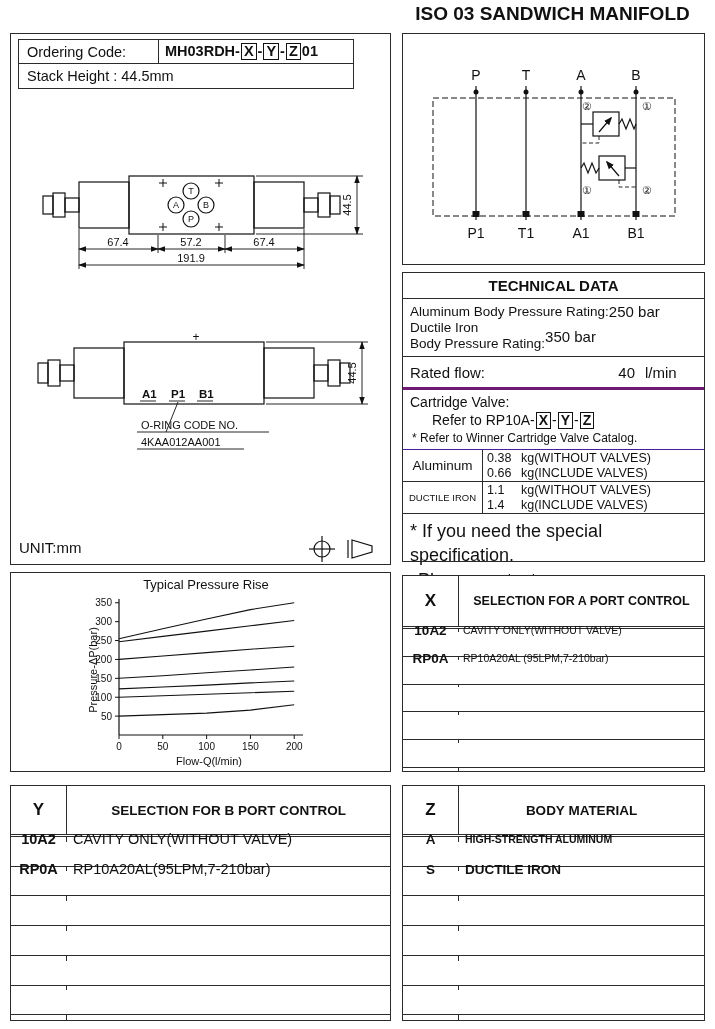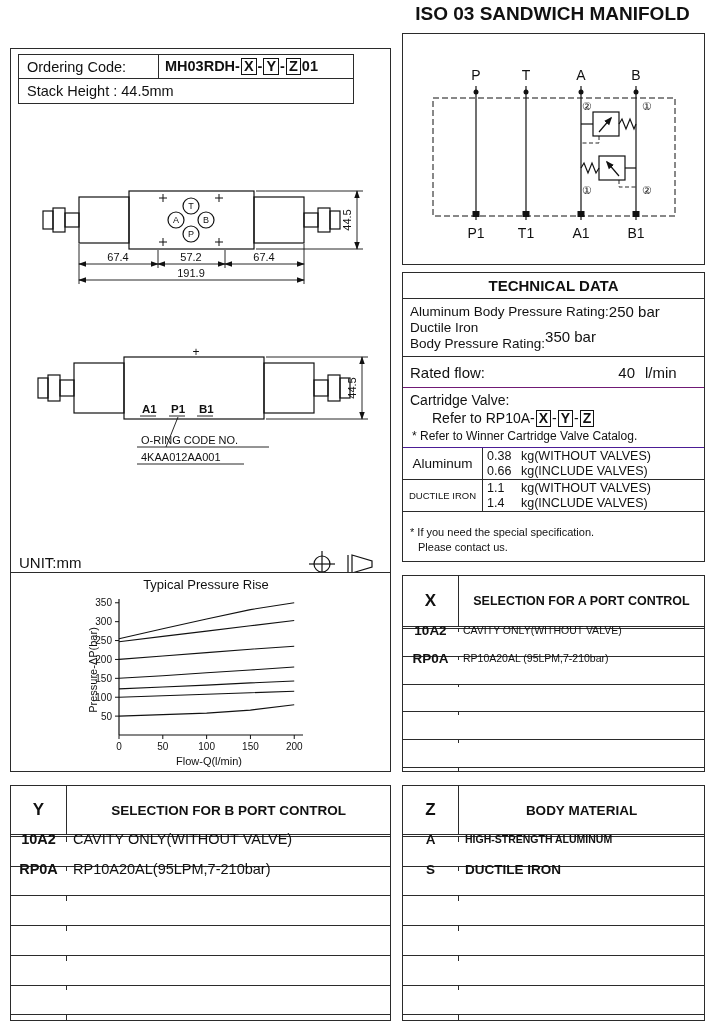--- a/index.html
+++ b/index.html
@@ -4,21 +4,21 @@
 <style>
   html,body{margin:0;padding:0;background:#fff;}
   .page{position:relative;width:715px;height:1029px;background:#fff;
         font-family:"Liberation Sans",sans-serif;color:#111;overflow:hidden;}
   .box{position:absolute;border:1px solid #2b2b2b;background:#fff;box-sizing:border-box;}
 
   .main-title{position:absolute;left:400px;top:3px;width:305px;text-align:center;
               font-size:19px;font-weight:bold;}
 
   
-  .left-main{left:10px;top:48px;width:381px;height:532px;}
+  .left-main{left:10px;top:33px;width:381px;height:532px;}
   .ordering-box{position:absolute;left:7px;top:5px;width:334px;border:1px solid #2b2b2b;}
   .ord-row1{display:flex;height:23px;align-items:center;border-bottom:1px solid #2b2b2b;}
   .ord-label{width:140px;padding-left:8px;font-size:14.5px;height:100%;
              display:flex;align-items:center;border-right:1px solid #2b2b2b;box-sizing:border-box;}
   .ord-code{padding-left:6px;font-size:14.5px;font-weight:bold;white-space:nowrap;}
   .boxed{display:inline-block;border:1px solid #111;padding:0 2px;margin:0 1px;
          font-weight:bold;line-height:1.05;}
   .ord-row2{height:24px;display:flex;align-items:center;padding-left:8px;font-size:14.5px;}
   .topview{position:absolute;left:18px;top:128px;}
   .sideview{position:absolute;left:18px;top:298px;}
@@ -29,38 +29,38 @@
   .schematic-box{left:402px;top:33px;width:303px;height:232px;}
 
   
   .tech-box{left:402px;top:272px;width:303px;height:290px;font-size:13.5px;}
   .tech-title{height:25px;line-height:25px;text-align:center;font-weight:bold;
               font-size:15px;border-bottom:1px solid #2b2b2b;}
   .tech-ratings{padding:4px 7px;border-bottom:1px solid #2b2b2b;}
   .tr-row{display:flex;justify-content:flex-start;align-items:center;}
   .tr-val{font-size:15px;}
   .tr-two{line-height:1.2;}
-  .tech-flow{height:30px;border-bottom:1px solid #701a75;display:flex;
+  .tech-flow{height:30px;border-bottom:3px solid #701a75;display:flex;
              align-items:center;padding:0 7px;font-size:15px;}
   .flow-num{margin-left:auto;text-align:right;}
   .flow-unit{width:52px;text-align:left;padding-left:10px;}
   .tech-cartridge{padding:4px 7px;border-bottom:1px solid #4c1d95;font-size:14px;}
   .cart-line2{padding-left:22px;margin:2px 0;}
   .cart-note{font-size:12px;padding-left:2px;}
   .weights{border-bottom:1px solid #2b2b2b;}
   .w-row{display:flex;height:31px;}
   .w-row + .w-row{border-top:1px solid #2b2b2b;}
   .w-mat{width:80px;border-right:1px solid #2b2b2b;display:flex;align-items:center;
          justify-content:center;font-size:13.5px;box-sizing:border-box;flex-shrink:0;}
   .w-mat.small{font-size:9.5px;}
   .w-vals{flex:1;display:flex;flex-direction:column;justify-content:center;
           padding-left:4px;font-size:12.5px;line-height:1.18;}
   .w-line{display:flex;}
   .w-num{width:34px;}
-  .tech-footnote{padding:5px 7px;font-size:11px;line-height:1.35;margin-top:8px;}
+  .tech-footnote{padding:5px 7px;font-size:18px;line-height:1.35;}
   .fn2{padding-left:8px;}
 
   
   .chart-box{left:10px;top:572px;width:381px;height:200px;}
 
   
   .sel-table{display:flex;flex-direction:column;}
   .sel-header{display:flex;border-bottom:3px double #2b2b2b;flex-shrink:0;}
   .sel-code-col{width:56px;border-right:1px solid #2b2b2b;display:flex;align-items:center;
                 justify-content:center;flex-shrink:0;box-sizing:border-box;}

